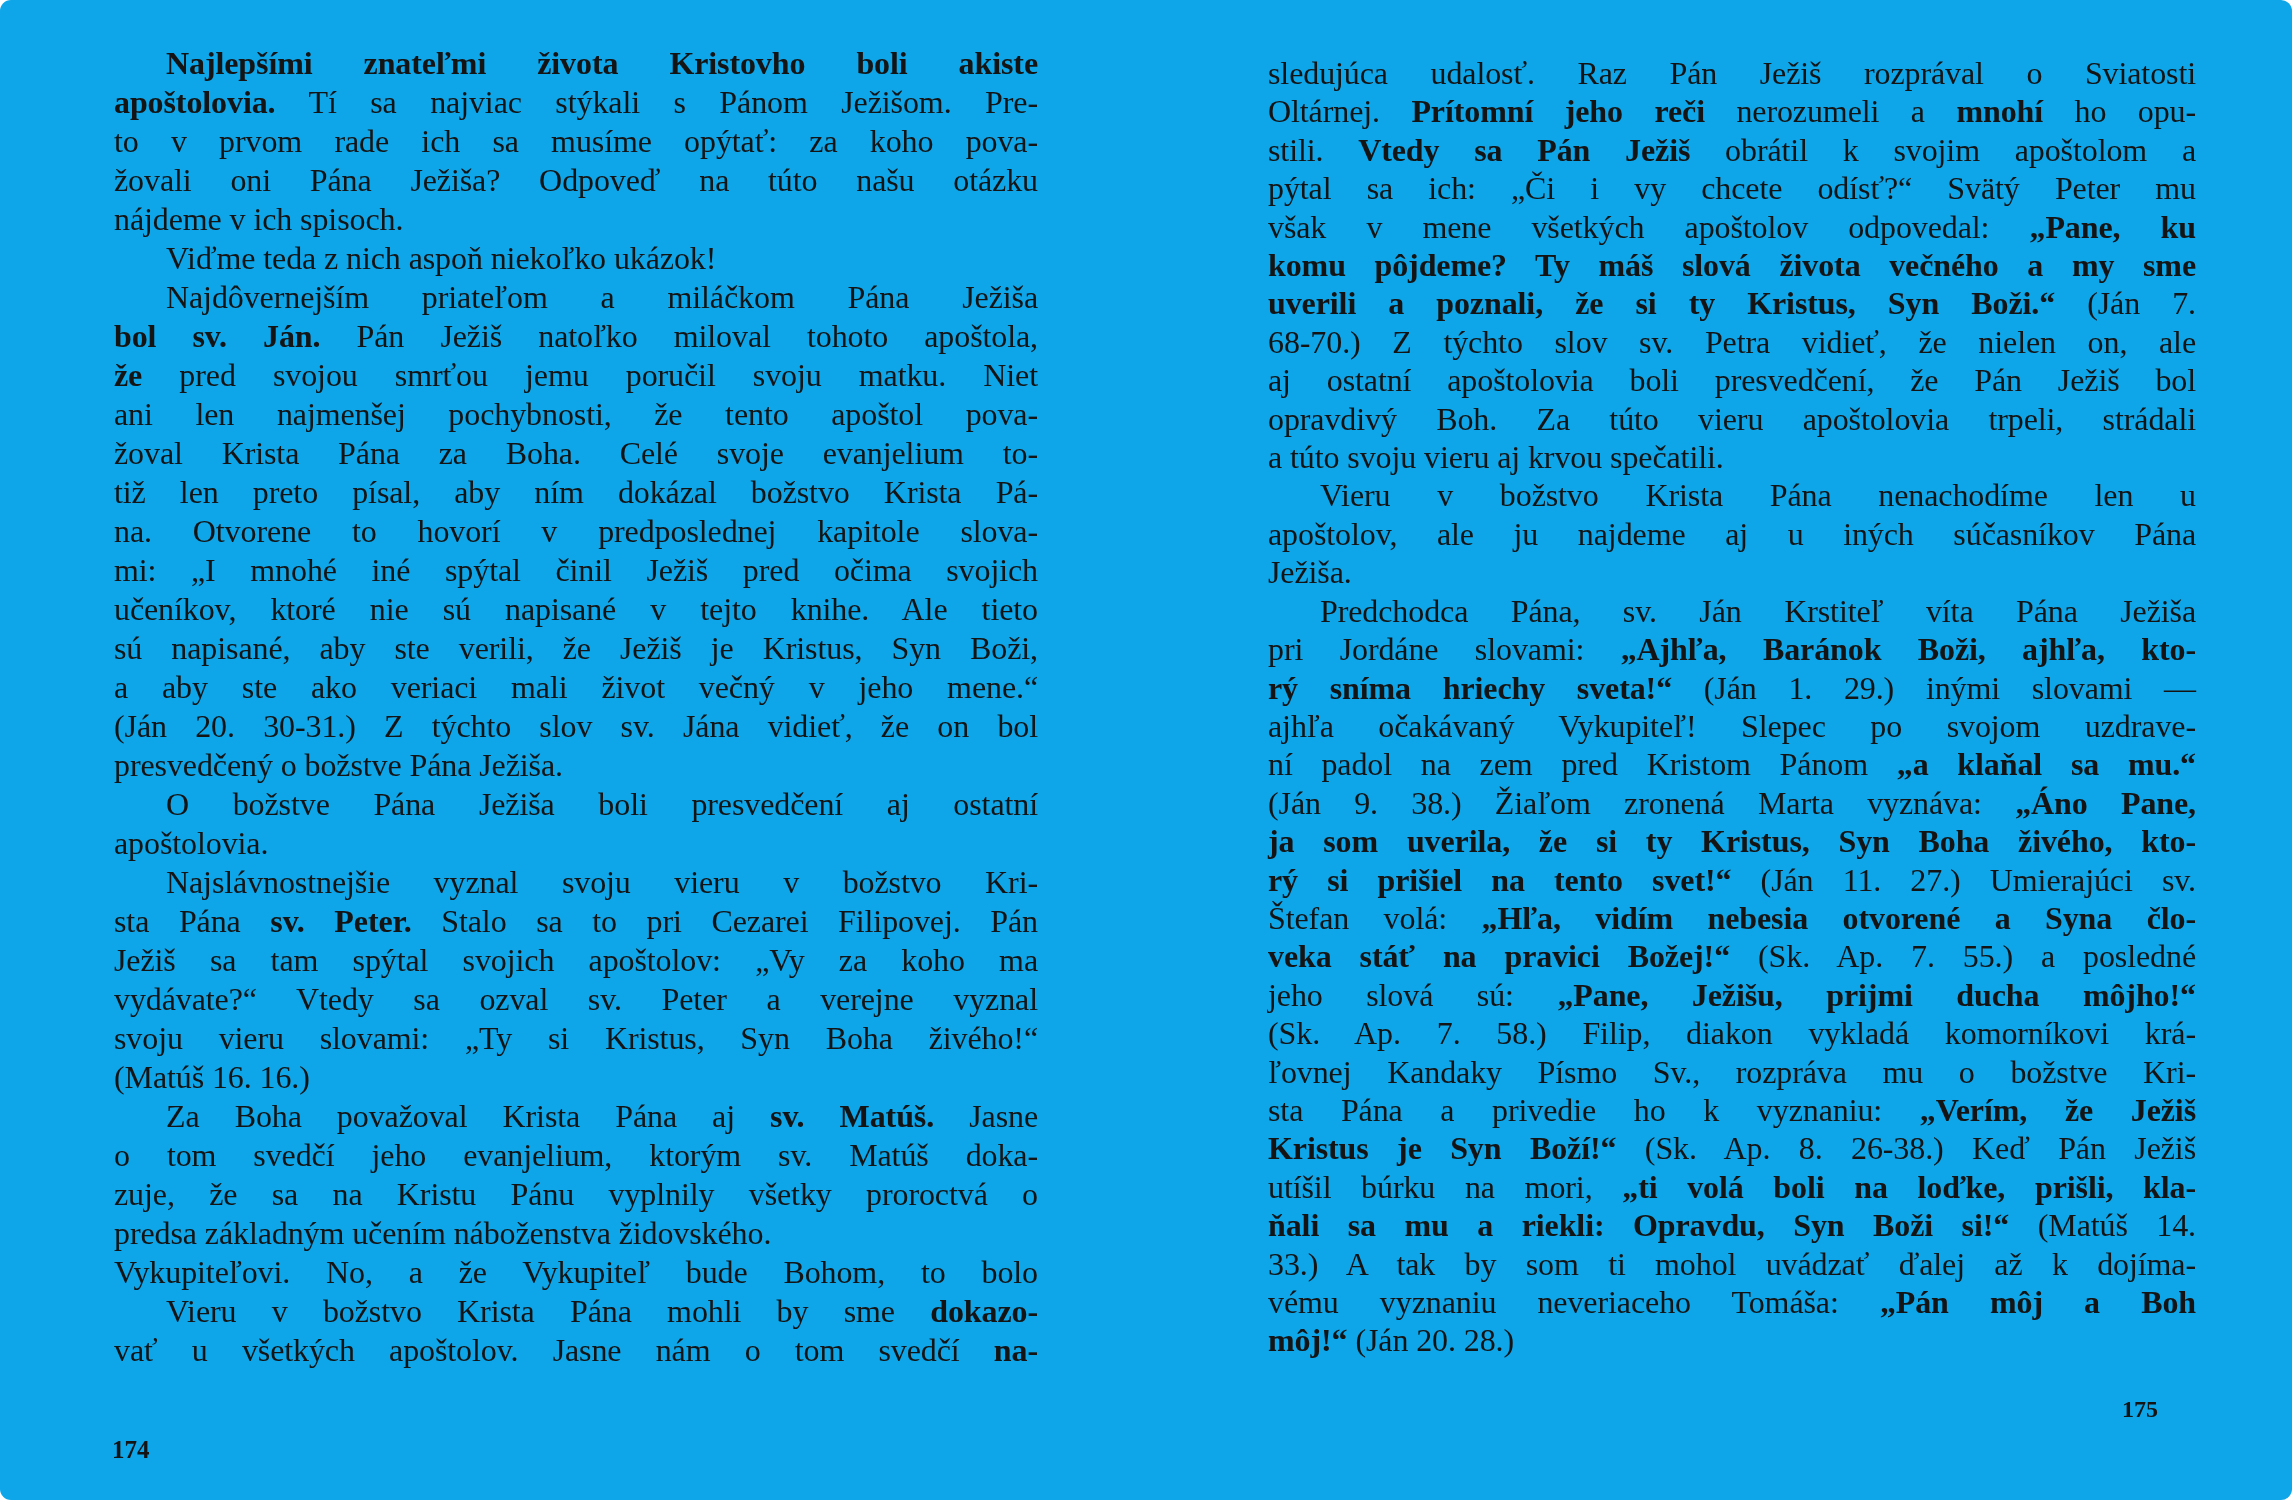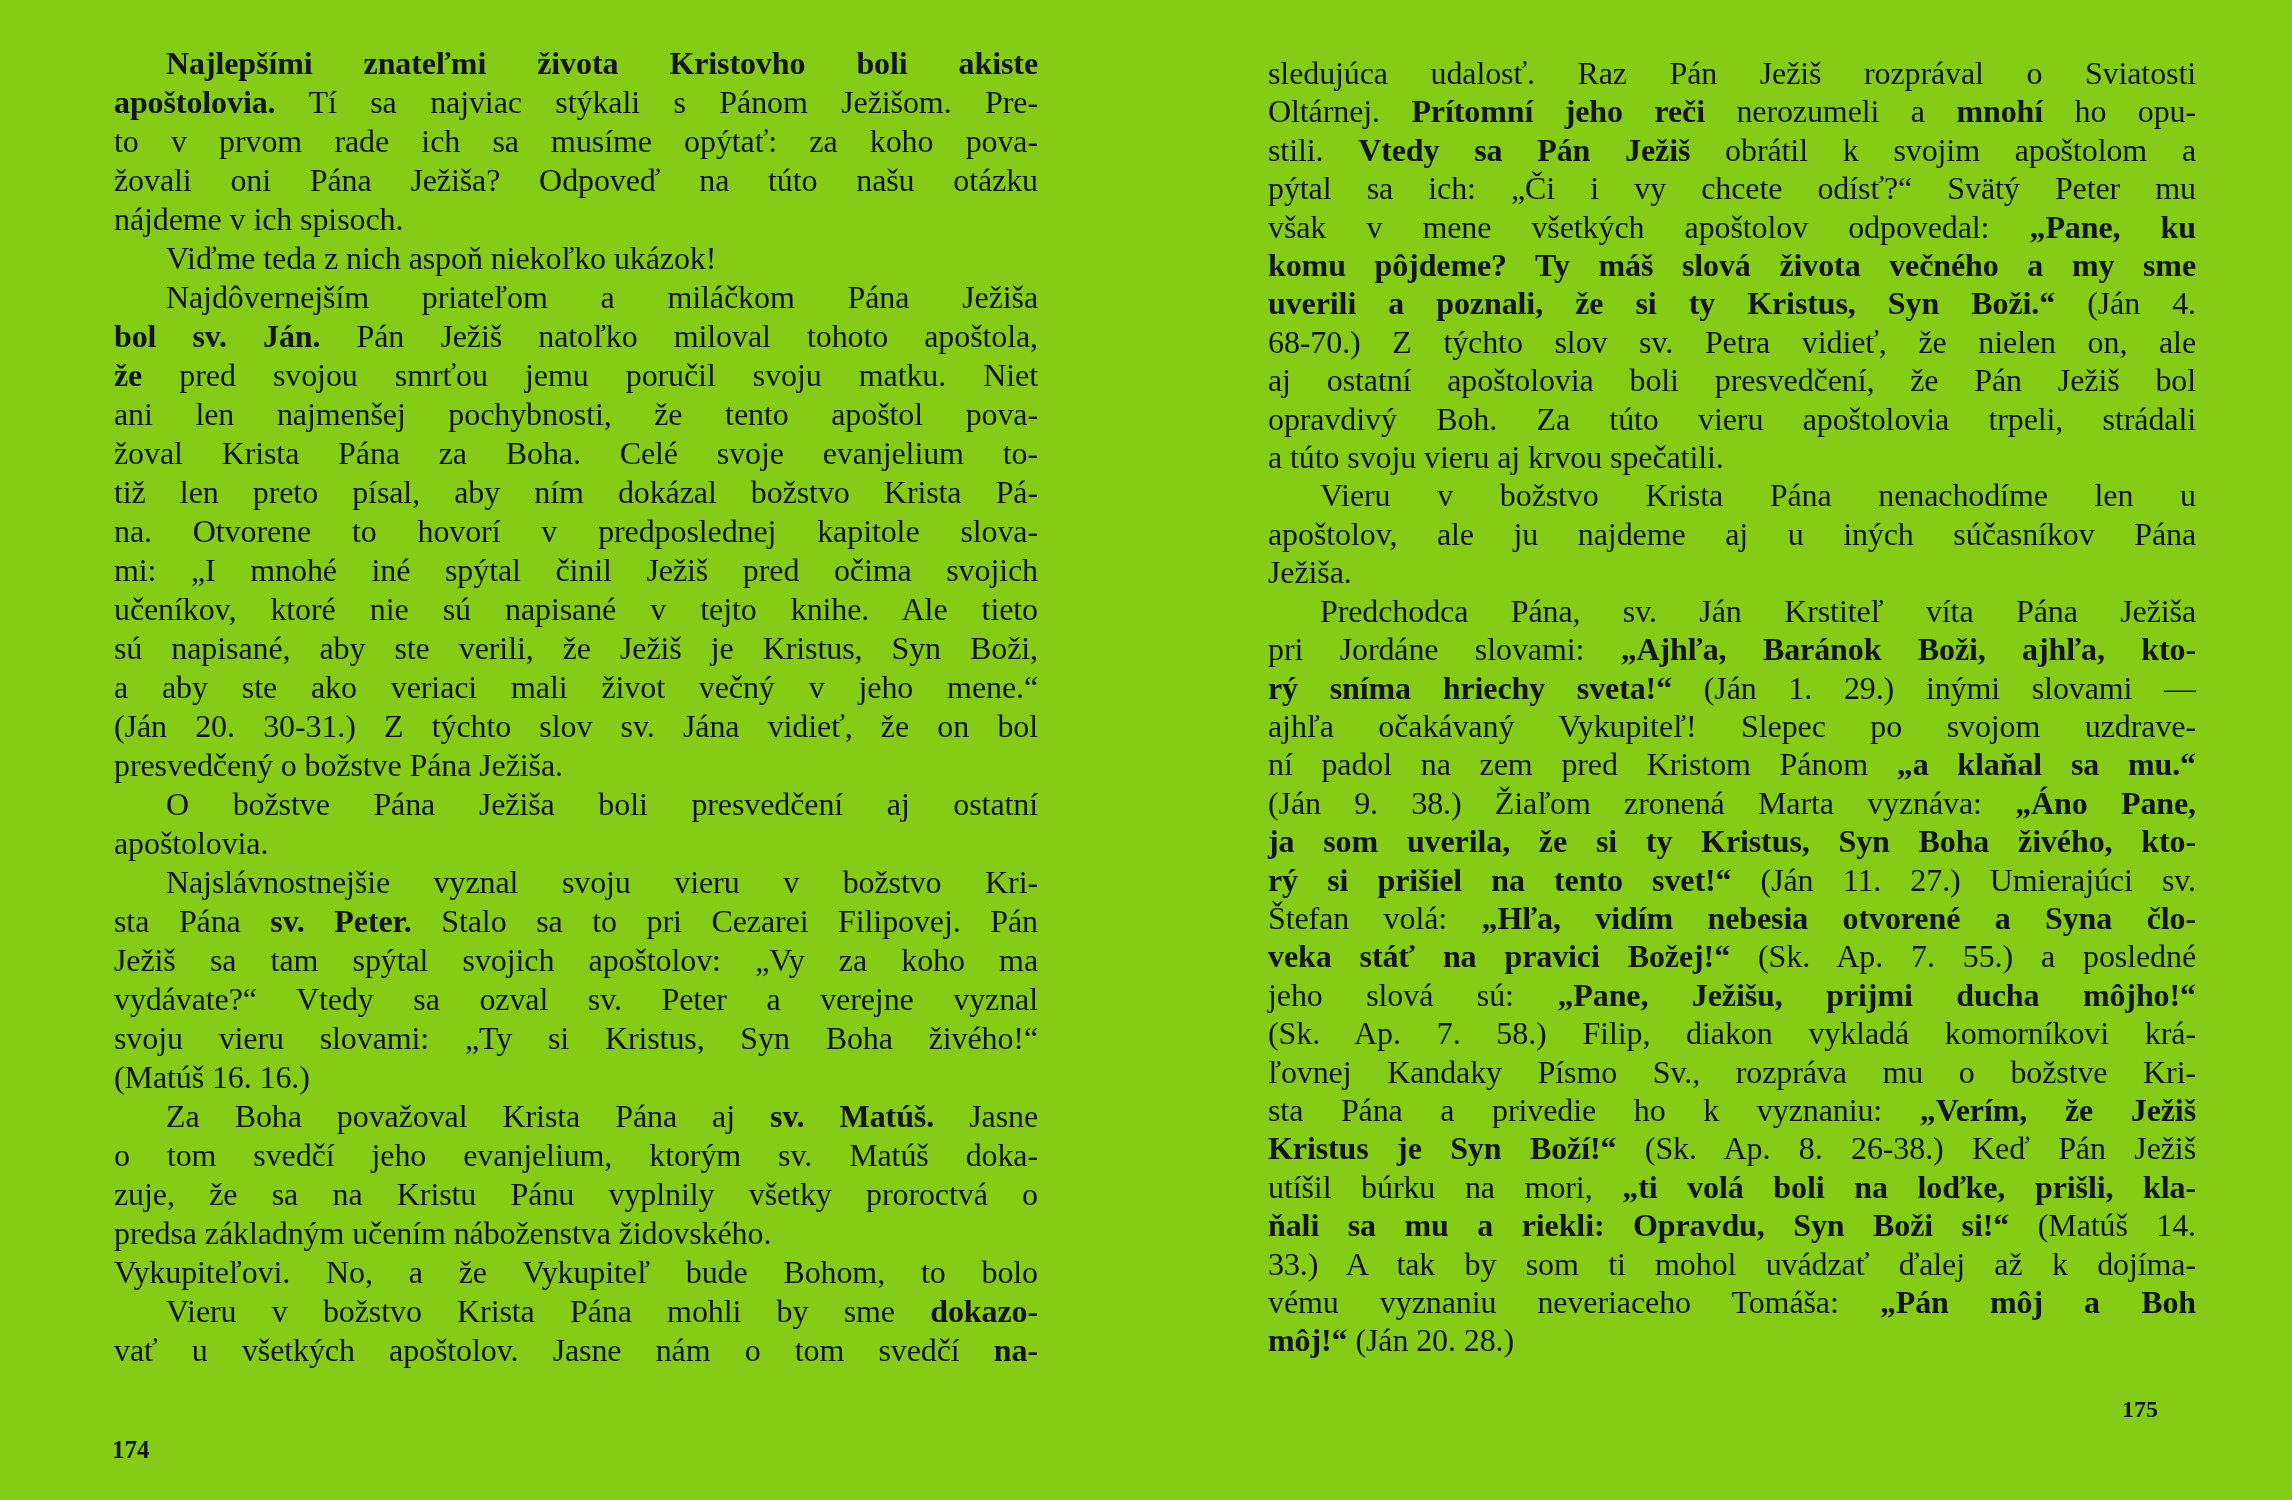--- a/index.html
+++ b/index.html
@@ -1,19 +1,19 @@
 <!DOCTYPE html>
 <html><head>
 <meta charset="utf-8">
 <style>
   html,body{margin:0;padding:0;background:#ffffff;}
   .spread{
     position:relative;width:2292px;height:1500px;
-    background:#84cc16;overflow:hidden;
-    font-family:"Liberation Serif",serif;color:#141414;
+    background:#0ea5e9;overflow:hidden;
+    font-family:"Liberation Serif",serif;color:#141414;border-radius:11px;
   }
   .col{position:absolute;}
   .col-left{left:114px;top:44px;width:924px;font-size:32px;line-height:39px;}
   .col-right{left:1268px;top:26px;width:928px;font-size:32px;line-height:38.4px;margin-top:28px;}
   .line{text-align:justify;text-align-last:justify;letter-spacing:-0.1px;}
   .line.end{text-align-last:left;}
   .line.ind{text-indent:52px;}
   .b{font-weight:bold;}
   .i{}
   .pagenum{position:absolute;font-weight:bold;}
@@ -62,21 +62,21 @@
       <div class="line"><span>vať u všetkých apoštolov. Jasne nám o tom svedčí </span><span class="b">na-</span></div>
     </div>
 
   <div class="col col-right">
       <div class="line"><span>sledujúca udalosť. Raz Pán Ježiš rozprával o Sviatosti</span></div>
       <div class="line"><span>Oltárnej. </span><span class="b">Prítomní jeho reči</span><span> nerozumeli a </span><span class="b">mnohí</span><span> ho opu-</span></div>
       <div class="line"><span>stili. </span><span class="b">Vtedy sa Pán Ježiš</span><span> obrátil k svojim apoštolom a</span></div>
       <div class="line"><span>pýtal sa ich: </span><span class="i">„Či i vy chcete odísť?“</span><span> Svätý Peter mu</span></div>
       <div class="line"><span>však v mene všetkých apoštolov odpovedal: </span><span class="b i">„Pane, ku</span></div>
       <div class="line"><span class="b i">komu pôjdeme? Ty máš slová života večného a my sme</span></div>
-      <div class="line"><span class="b i">uverili a poznali, že si ty Kristus, Syn Boži.“</span><span> (Ján 4.</span></div>
+      <div class="line"><span class="b i">uverili a poznali, že si ty Kristus, Syn Boži.“</span><span> (Ján 7.</span></div>
       <div class="line"><span>68-70.) Z týchto slov sv. Petra vidieť, že nielen on, ale</span></div>
       <div class="line"><span>aj ostatní apoštolovia boli presvedčení, že Pán Ježiš bol</span></div>
       <div class="line"><span>opravdivý Boh. Za túto vieru apoštolovia trpeli, strádali</span></div>
       <div class="line end"><span>a túto svoju vieru aj krvou spečatili.</span></div>
       <div class="line ind"><span>Vieru v božstvo Krista Pána nenachodíme len u</span></div>
       <div class="line"><span>apoštolov, ale ju najdeme aj u iných súčasníkov Pána</span></div>
       <div class="line end"><span>Ježiša.</span></div>
       <div class="line ind"><span>Predchodca Pána, sv. Ján Krstiteľ víta Pána Ježiša</span></div>
       <div class="line"><span>pri Jordáne slovami: </span><span class="b i">„Ajhľa, Baránok Boži, ajhľa, kto-</span></div>
       <div class="line"><span class="b i">rý sníma hriechy sveta!“</span><span> (Ján 1. 29.) inými slovami —</span></div>

